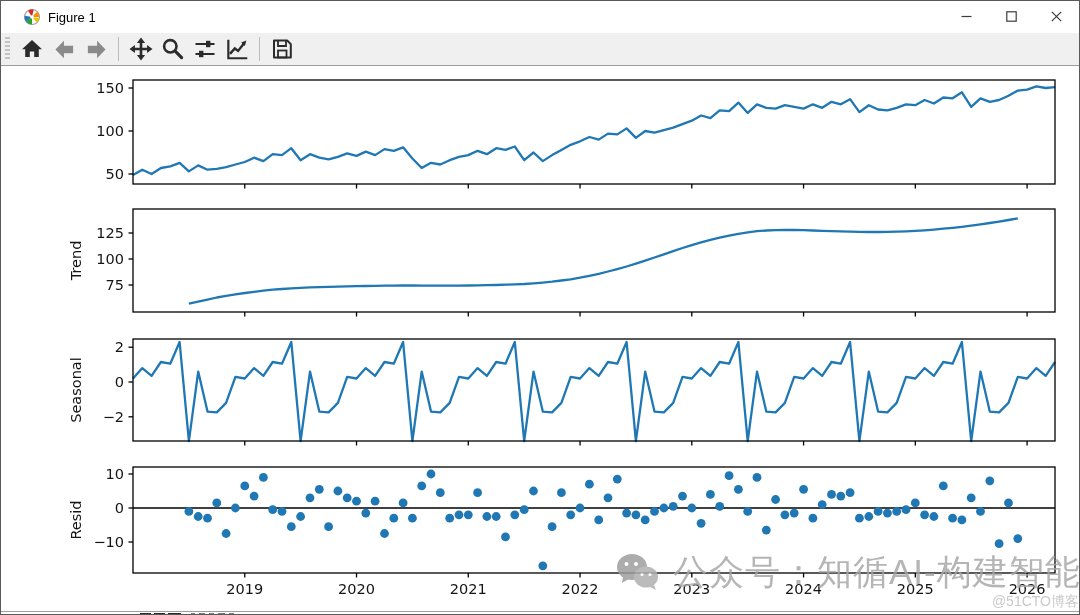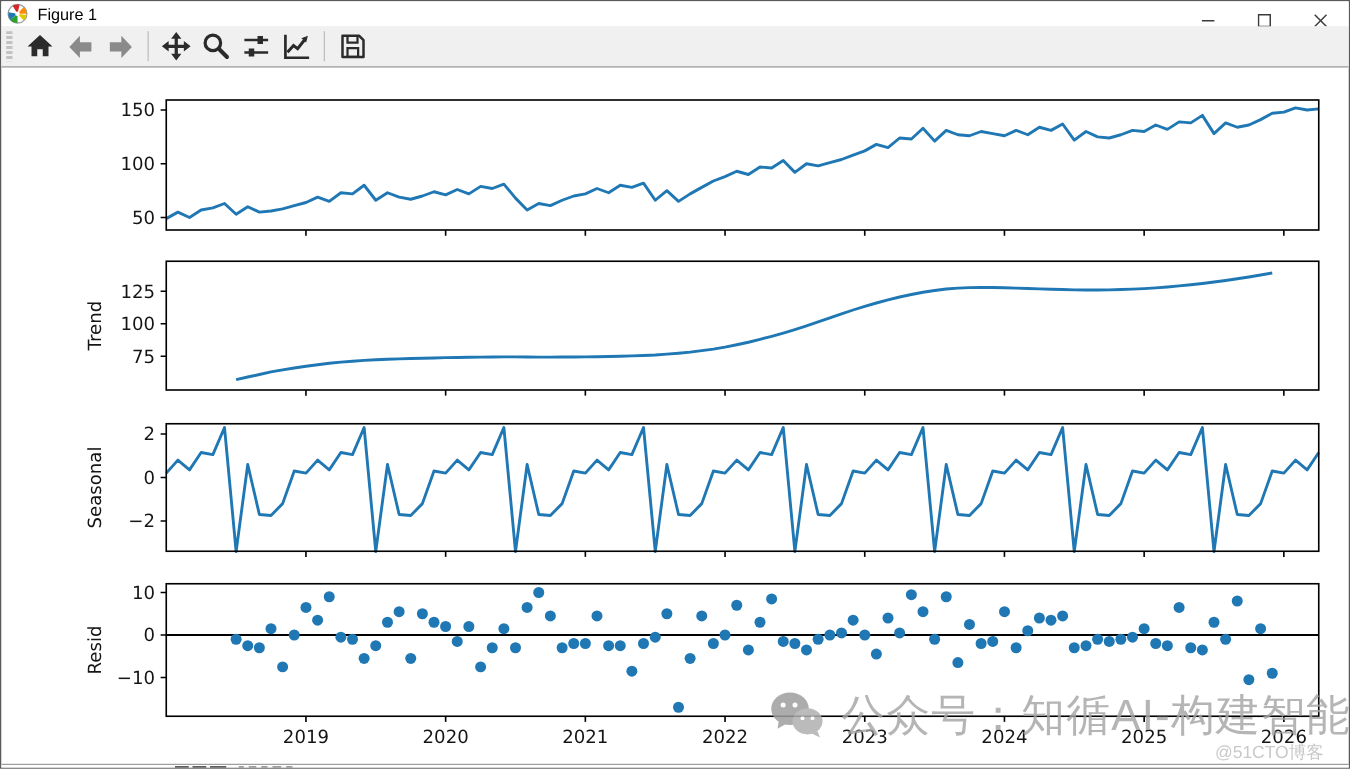--- a/index.html
+++ b/index.html
@@ -3,22 +3,22 @@
 <meta charset="utf-8">
 <style>
   html,body{margin:0;padding:0;background:#888;}
   .window{
     position:relative;width:1080px;height:615px;background:#ffffff;
     border:1px solid #5a5a5a;box-sizing:border-box;overflow:hidden;
     font-family:"Liberation Sans",sans-serif;
   }
   
   .titlebar{
-    position:relative;height:20px;background:#ffffff;display:flex;align-items:center;
-    padding-left:4px;z-index:4;
+    position:relative;height:32px;background:#ffffff;display:flex;align-items:center;
+    padding-left:22px;z-index:4;
   }
   .titlebar .app-icon{width:18px;height:18px;margin-right:7px;flex:0 0 auto;}
   .titlebar .title-text{font-size:13px;color:#000;}
   .caption-buttons{position:absolute;right:0;top:0;height:30px;display:flex;}
   .cap-btn{width:45px;height:30px;display:flex;align-items:center;justify-content:center;background:transparent;border:0;padding:0;}
   .cap-btn svg{display:block;}
   
   .toolbar{
     position:relative;height:32px;background:#f0f0f0;border-bottom:1px solid #9c9c9c;
     display:flex;align-items:center;z-index:4;
@@ -41,21 +41,21 @@
   .watermark{
     position:absolute;left:612px;top:547px;display:flex;align-items:center;z-index:3;
     color:#a9a9a9;pointer-events:none;
   }
   .watermark .wm-icon{width:48px;height:48px;margin-right:12px;opacity:.85;}
   .watermark .wm-text{
     font-size:35px;letter-spacing:1px;color:rgba(165,165,165,.82);
     font-family:"Liberation Sans",sans-serif;white-space:nowrap;
   }
   .badge-51{
-    position:absolute;right:20px;top:592px;z-index:3;font-size:14px;color:#c9c9c9;
+    position:absolute;right:0;top:592px;z-index:3;font-size:14px;color:#c9c9c9;
     font-family:"Liberation Sans",sans-serif;
   }
   
   .bottom-cut{
     position:absolute;left:0;top:610px;width:1080px;height:5px;background:#fff;
     border-top:1px solid #9e9e9e;z-index:3;
   }
   .frag{position:absolute;top:1px;}
 </style>
 </head>

